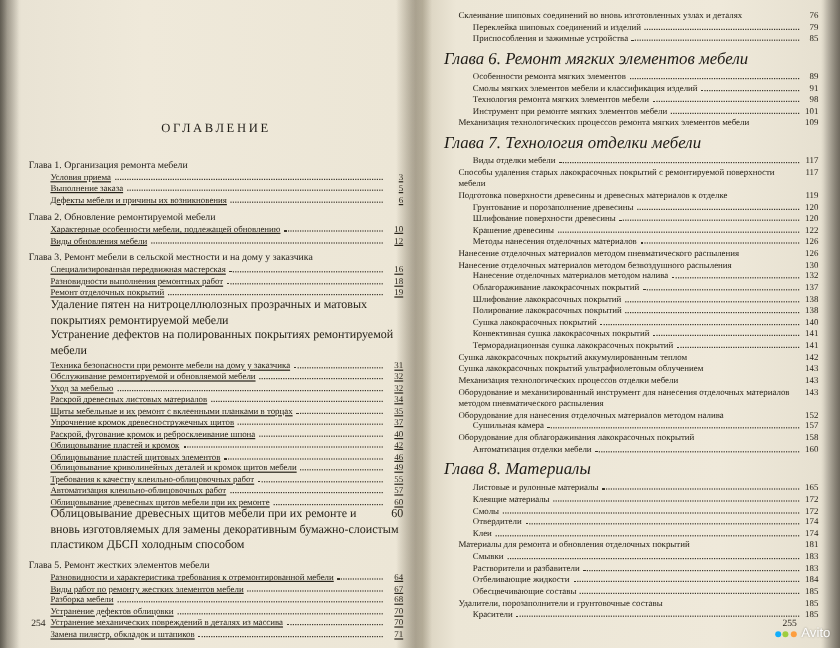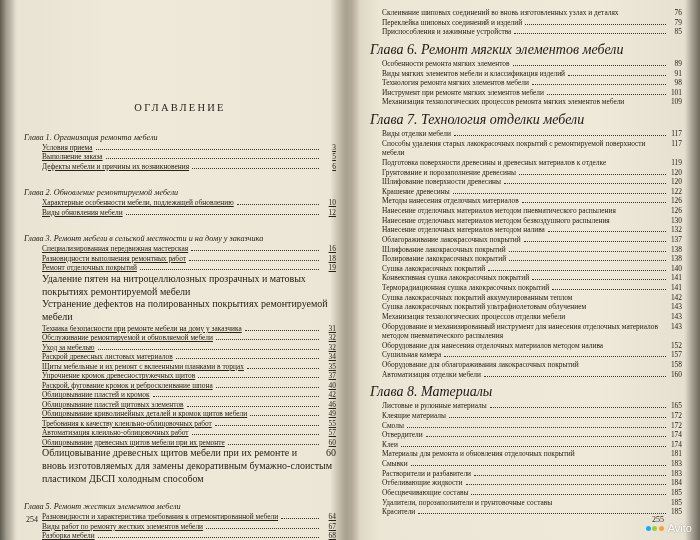--- a/index.html
+++ b/index.html
@@ -43,24 +43,23 @@
   .page-right { left: 352px; width: 348px; padding: 8px 18px 0 18px; }
 
   .toc-title {
     text-align: center;
     font-size: 10.5px;
     letter-spacing: 2.2px;
     margin: 86px 0 20px 0;
     color: #201d18;
   }
   .chapter {
-    font-style: italic;
     font-size: 8.2px;
     color: #1d1a15;
-    margin: 17px 0 1px 0;
+    margin: 5px 0 1px 0;
     white-space: nowrap;
     overflow: hidden;
   }
   .entry {
     display: flex;
     align-items: baseline;
     font-size: 7.4px;
     color: #262219;
     line-height: 1.28;
     margin-left: 18px;
@@ -101,21 +100,21 @@
   }
   .folio-left { left: 26px; }
   .folio-right { right: 36px; }
 
   .right-entry {
     display: flex;
     align-items: baseline;
     font-size: 7.4px;
     color: #262219;
     line-height: 1.3;
-    margin-left: 12px;
+    margin-left: 24px;
   }
   .right-entry .txt { flex: 0 1 auto; }
   .right-entry .dots {
     flex: 1 1 auto;
     border-bottom: 1px dotted #3a352b;
     margin: 0 3px 2px 3px;
     min-width: 5px;
     height: 0.6em;
   }
   .right-entry .pg { flex: 0 0 auto; min-width: 13px; text-align: right; }
@@ -344,21 +343,21 @@
           <span class="dots"></span>
           <span class="pg">85</span>
         </div>
         <div class="rchapter">Глава 6. Ремонт мягких элементов мебели</div>
         <div class="right-entry">
           <span class="txt">Особенности ремонта мягких элементов</span>
           <span class="dots"></span>
           <span class="pg">89</span>
         </div>
         <div class="right-entry">
-          <span class="txt">Виды мягких элементов мебели и классификация изделий</span>
+          <span class="txt">Смолы мягких элементов мебели и классификация изделий</span>
           <span class="dots"></span>
           <span class="pg">91</span>
         </div>
         <div class="right-entry">
           <span class="txt">Технология ремонта мягких элементов мебели</span>
           <span class="dots"></span>
           <span class="pg">98</span>
         </div>
         <div class="right-entry">
           <span class="txt">Инструмент при ремонте мягких элементов мебели</span>

